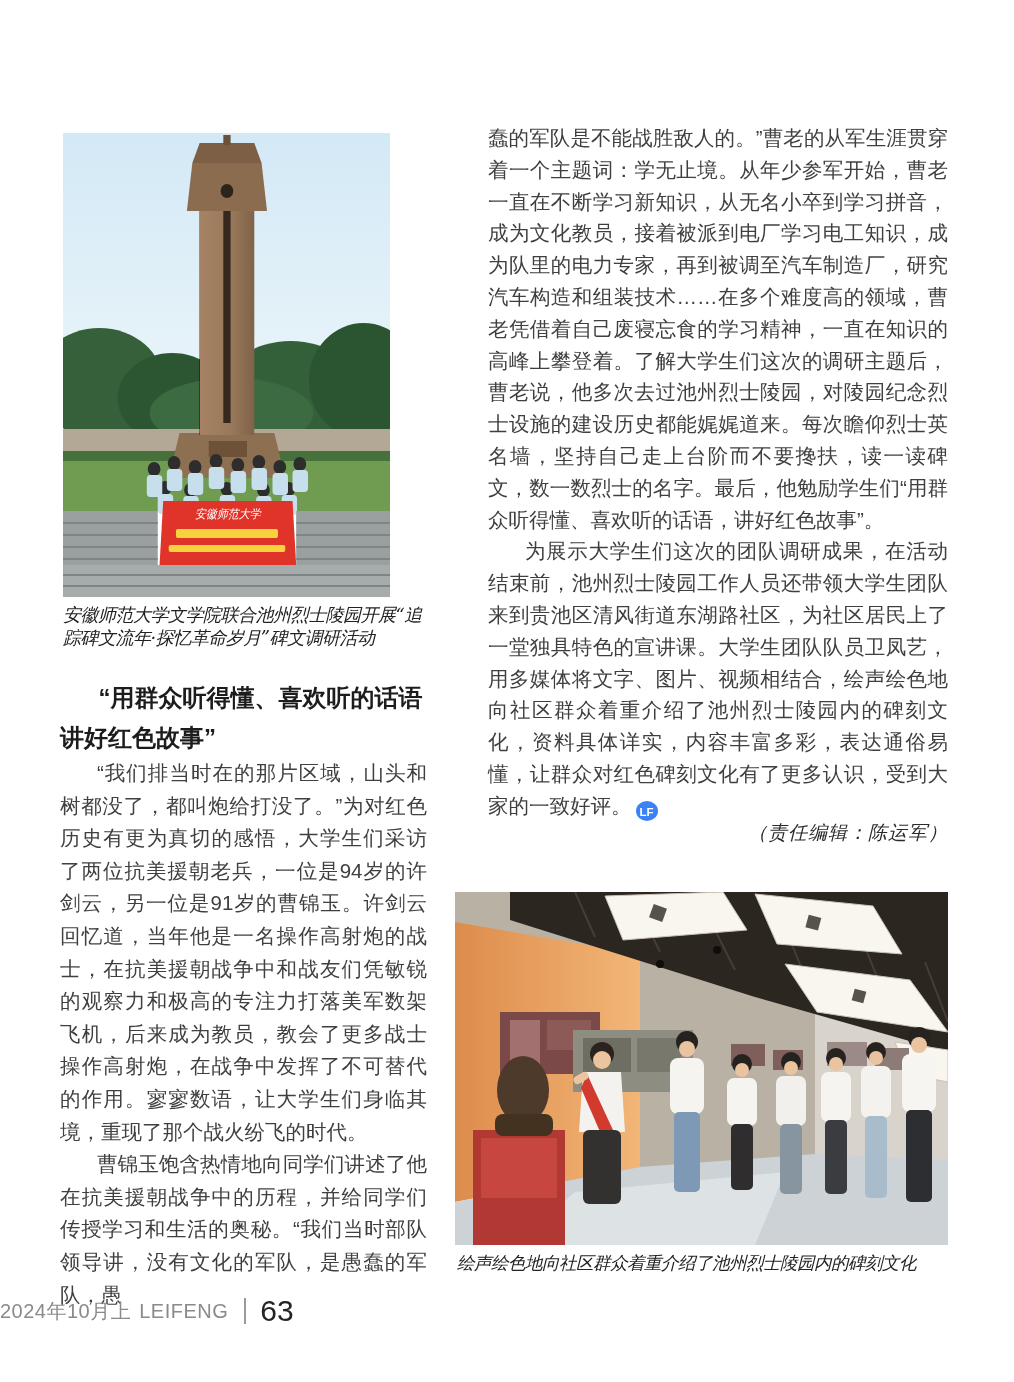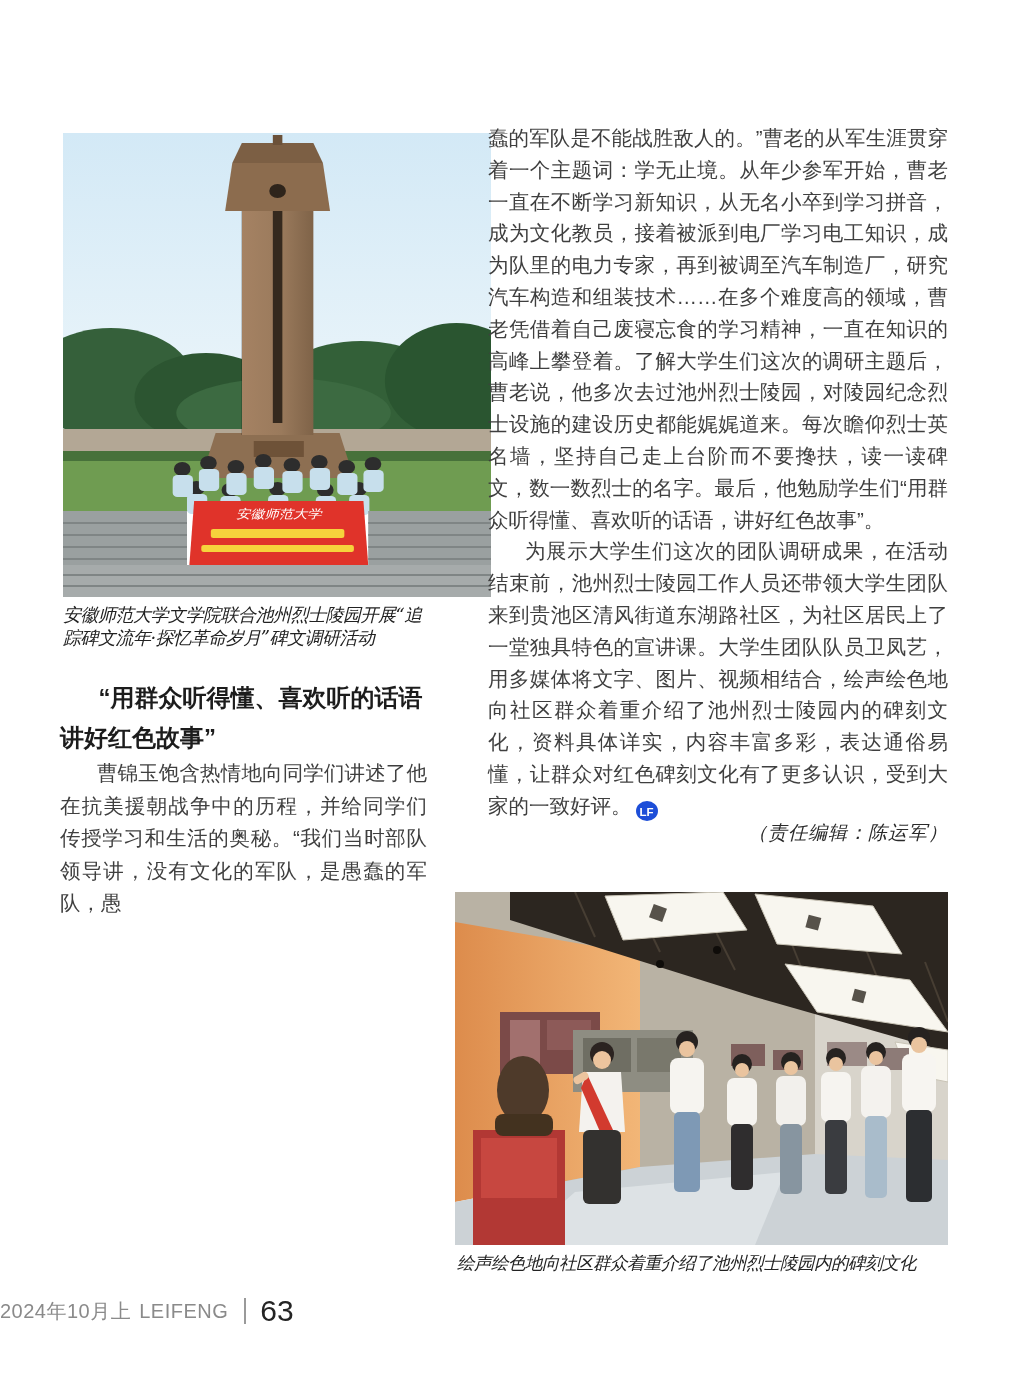--- a/index.html
+++ b/index.html
@@ -1,39 +1,39 @@
 <!DOCTYPE html>
 <html><head>
 <meta charset="utf-8">
 <style>
   html,body{margin:0;padding:0;background:#ffffff;}
   .page{position:relative;width:1014px;height:1382px;background:#ffffff;overflow:hidden;
         font-family:"Liberation Sans",sans-serif;color:#3d3d3d;}
   .abs{position:absolute;}
   
-  .photo-top{left:63px;top:133px;width:428px;height:464px;}
+  .photo-top{left:63px;top:133px;width:327px;height:464px;}
   .photo-bottom{left:455px;top:892px;width:493px;height:353px;}
   figure{margin:0;padding:0;}
   figure svg{display:block;width:100%;height:100%;}
   
   .caption{font-family:"DejaVu Serif",serif;font-style:italic;color:#222;
            font-size:18px;line-height:23px;letter-spacing:-0.5px;}
   .caption-top{left:63px;top:603px;width:366px;}
   .caption-bottom{left:457px;top:1252px;width:494px;font-size:17.5px;white-space:nowrap;}
   
   .heading{left:60px;top:678px;width:374px;margin:0;font-size:24px;font-weight:bold;
            color:#1c1c1c;line-height:40px;text-indent:1.6em;letter-spacing:0px;}
   
   .col{font-size:20.5px;line-height:32.6px;text-align:justify;color:#3f3f3f;}
   .col p{margin:0;text-indent:1.8em;}
   .col p.no-indent{text-indent:0;}
   .left-body{left:60px;top:757px;width:367px;}
   .right-col{left:488px;top:122px;width:460px;line-height:31.8px;}
   .lf-badge{display:inline-block;width:22px;height:20px;border-radius:50%;
-            background:#1d4ed8;color:#ffffff;font-weight:bold;font-size:11.5px;
+            background:#3b82f6;color:#ffffff;font-weight:bold;font-size:11.5px;
             text-align:center;line-height:22px;text-indent:0;vertical-align:-3px;
             letter-spacing:0;margin-left:4px;}
   .editor-note{left:488px;top:820px;width:460px;text-align:right;
                font-family:"DejaVu Serif",serif;font-style:italic;
                font-size:19px;color:#2a2a2a;letter-spacing:1px;}
   
   .footer{left:0;top:1296px;width:938px;display:flex;justify-content:flex-start;
           align-items:center;}
   .footer .issue{color:#8a8a8a;font-size:20px;letter-spacing:0.5px;}
   .footer .divider{display:inline-block;width:2px;height:26px;background:#9a9a9a;
@@ -152,20 +152,21 @@
         </g>
       </g>
     </svg>
   </figure>
 
   <div class="abs caption caption-top">安徽师范大学文学院联合池州烈士陵园开展“追踪碑文流年·探忆革命岁月”碑文调研活动</div>
 
   <h2 class="abs heading">“用群众听得懂、喜欢听的话语讲好红色故事”</h2>
 
   <div class="abs col left-body">
+    <p>“我们排当时在的那片区域，山头和树都没了，都叫炮给打没了。”为对红色历史有更为真切的感悟，大学生们采访了两位抗美援朝老兵，一位是94岁的许剑云，另一位是91岁的曹锦玉。许剑云回忆道，当年他是一名操作高射炮的战士，在抗美援朝战争中和战友们凭敏锐的观察力和极高的专注力打落美军数架飞机，后来成为教员，教会了更多战士操作高射炮，在战争中发挥了不可替代的作用。寥寥数语，让大学生们身临其境，重现了那个战火纷飞的时代。</p>
     <p>曹锦玉饱含热情地向同学们讲述了他在抗美援朝战争中的历程，并给同学们传授学习和生活的奥秘。“我们当时部队领导讲，没有文化的军队，是愚蠢的军队，愚</p>
   </div>
 
   <div class="abs col right-col">
     <p class="no-indent">蠢的军队是不能战胜敌人的。”曹老的从军生涯贯穿着一个主题词：学无止境。从年少参军开始，曹老一直在不断学习新知识，从无名小卒到学习拼音，成为文化教员，接着被派到电厂学习电工知识，成为队里的电力专家，再到被调至汽车制造厂，研究汽车构造和组装技术……在多个难度高的领域，曹老凭借着自己废寝忘食的学习精神，一直在知识的高峰上攀登着。了解大学生们这次的调研主题后，曹老说，他多次去过池州烈士陵园，对陵园纪念烈士设施的建设历史都能娓娓道来。每次瞻仰烈士英名墙，坚持自己走上台阶而不要搀扶，读一读碑文，数一数烈士的名字。最后，他勉励学生们“用群众听得懂、喜欢听的话语，讲好红色故事”。</p>
     <p><span>为展示大学生们这次的团队调研成果，在活动结束前，池州烈士陵园工作人员还带领大学生团队来到贵池区清风街道东湖路社区，为社区居民上了一堂独具特色的宣讲课。大学生团队队员卫凤艺，用多媒体将文字、图片、视频相结合，绘声绘色地向社区群众着重介绍了池州烈士陵园内的碑刻文化，资料具体详实，内容丰富多彩，表达通俗易懂，让群众对红色碑刻文化有了更多认识，受到大家的一致好评。</span><span class="lf-badge">LF</span></p>
   </div>
 
   <div class="abs editor-note">（责任编辑：陈运军）</div>
 

